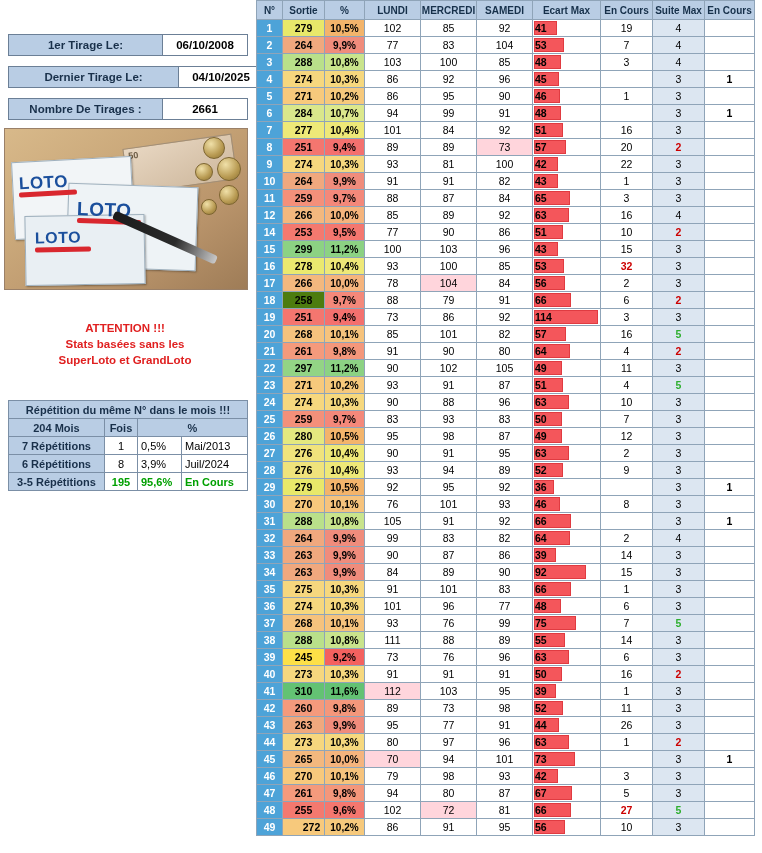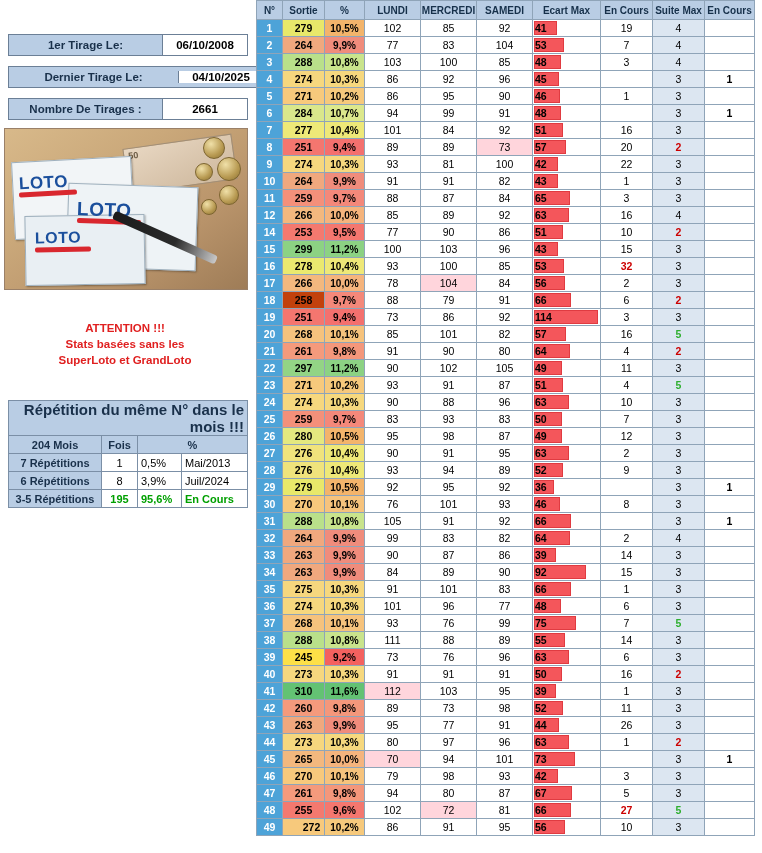--- a/index.html
+++ b/index.html
@@ -40,21 +40,21 @@
   }
   .info-box .val {
     width: 84px;
     display: flex; align-items: center; justify-content: center;
     background: #ffffff;
     font-weight: bold;
     font-size: 11.5px;
     color: #000;
   }
   #box1 { left: 8px; top: 34px; width: 240px; }
-  #box2 { left: 8px; top: 66px; width: 256px; align-items: center; }
+  #box2 { left: 8px; top: 66px; width: 256px; }
   #box3 { left: 8px; top: 98px; width: 240px; }
 
   
   .photo {
     position: absolute;
     left: 4px; top: 128px;
     width: 244px; height: 162px;
     background: linear-gradient(145deg,#d8b98a 0%, #caa87a 35%, #b8936a 70%, #9e7c57 100%);
     overflow: hidden;
     border: 1px solid #9a8068;
@@ -122,22 +122,22 @@
   }
   .rep-table td, .rep-table th {
     border: 1px solid #7b8fa6;
     height: 18px;
     padding: 0 3px;
   }
   .rep-title {
     background: #b9cde4;
     color: #19304a;
     font-weight: bold;
-    text-align: right;
-    font-size: 15px;
+    text-align: center;
+    font-size: 11px;
   }
   .rep-head td {
     background: #b9cde4;
     color: #19304a;
     font-weight: bold;
     text-align: center;
   }
   .rep-lbl {
     background: #b9cde4;
     color: #19304a;
@@ -480,21 +480,21 @@
           <td class="c-day">78</td>
           <td class="c-day hl-pink">104</td>
           <td class="c-day">84</td>
           <td class="c-ecart" style="text-align: left;"><span class="bar" style="width: 31px;"></span><span class="ecart-val">56</span></td>
           <td class="c-encours">2</td>
           <td class="c-suite">3</td>
           <td class="c-cours2"></td>
         </tr>
         <tr>
           <td class="c-num">18</td>
-          <td class="c-sortie" style="background:#c2410c;">258</td>
+          <td class="c-sortie" style="background:#4d7c0f;">258</td>
           <td class="c-pct" style="background:#f4887a;">9,7%</td>
           <td class="c-day">88</td>
           <td class="c-day">79</td>
           <td class="c-day">91</td>
           <td class="c-ecart" style="text-align: left;"><span class="bar" style="width: 37px;"></span><span class="ecart-val">66</span></td>
           <td class="c-encours">6</td>
           <td class="c-suite" style="color:#cc0000;font-weight:bold;background:#dce6f1;">2</td>
           <td class="c-cours2"></td>
         </tr>
         <tr>

